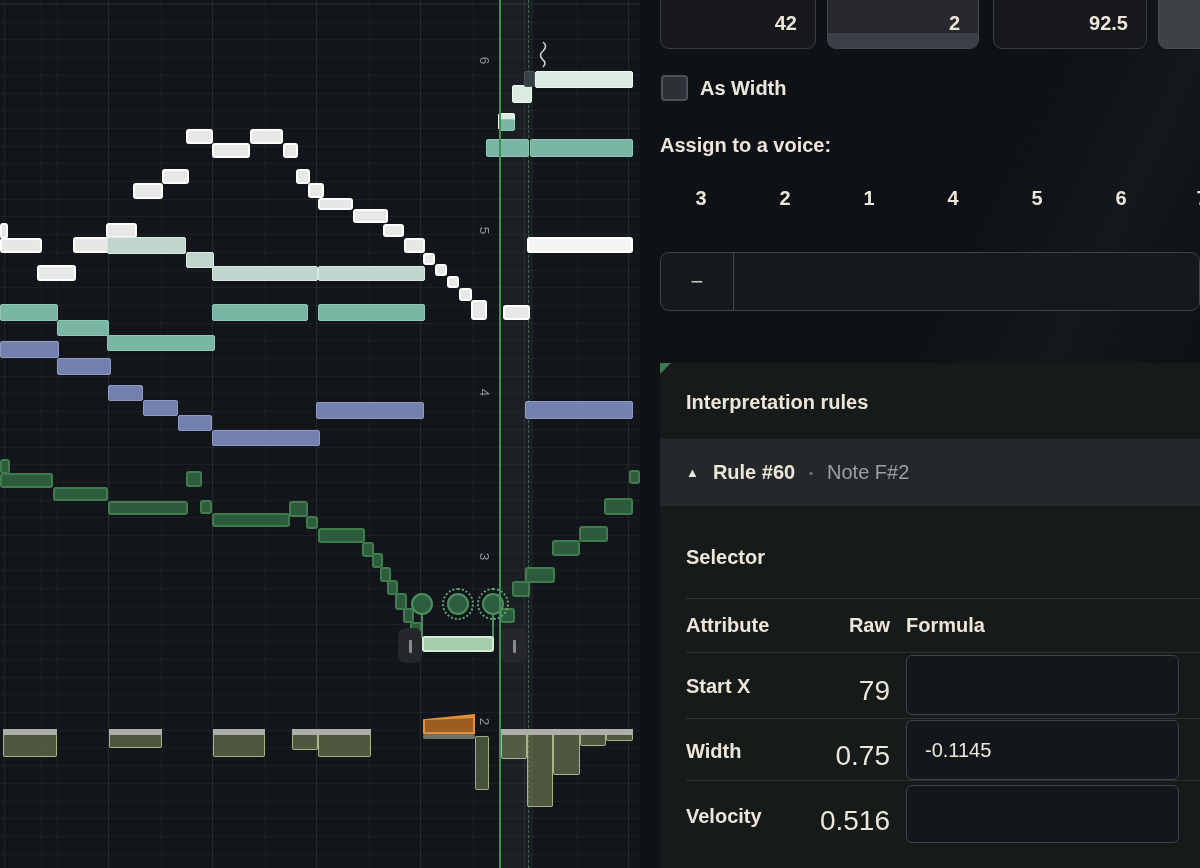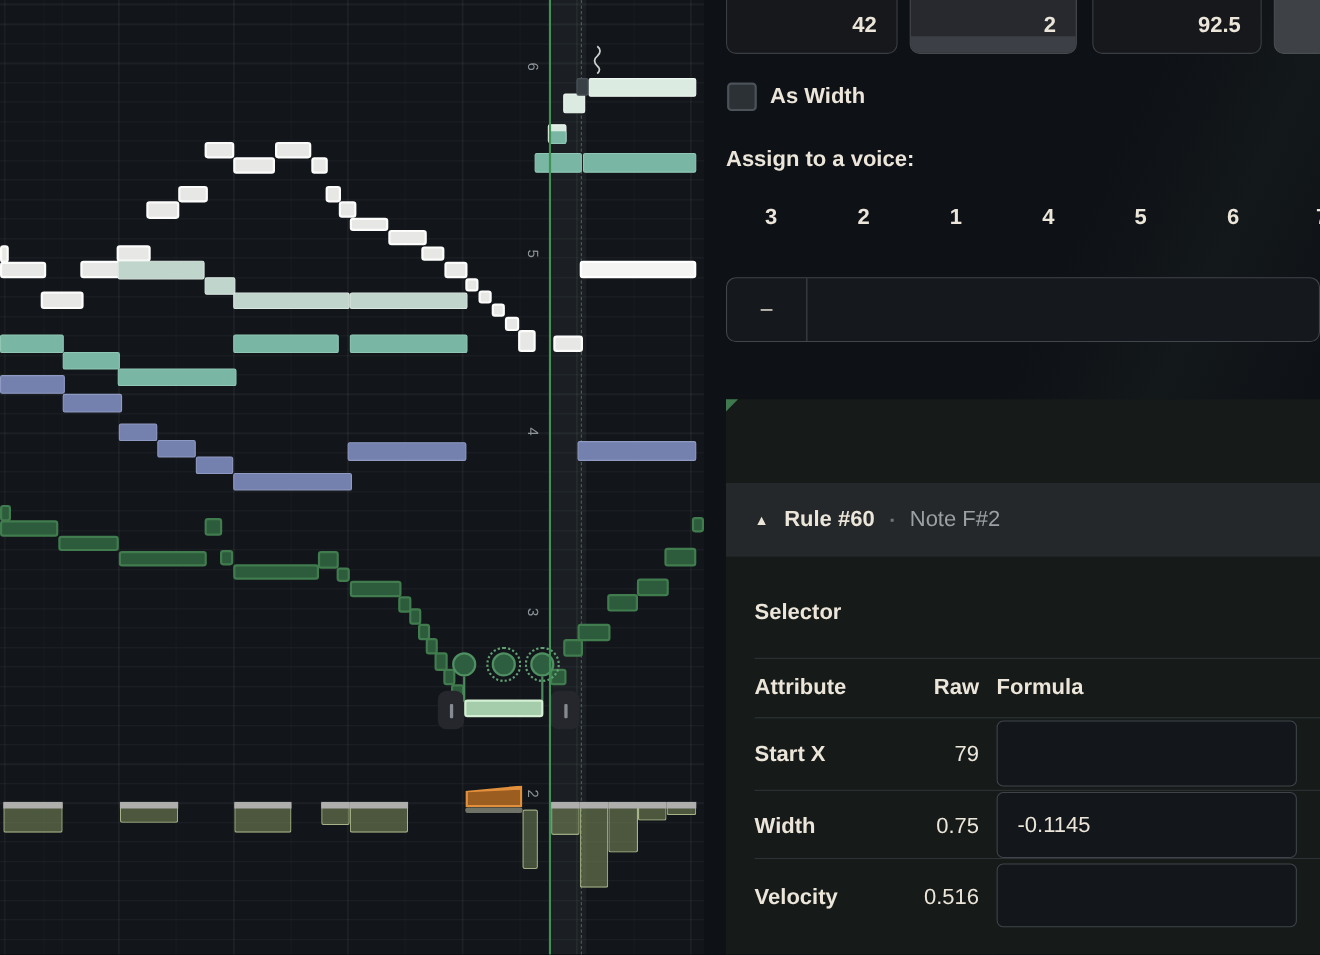--- a/index.html
+++ b/index.html
@@ -74,21 +74,21 @@
     border-width:11px 11px 0 0;border-color:#3e7a4e transparent transparent transparent;}
   .rule-row{position:absolute;left:20px;top:439px;width:540px;height:67px;background:#24282a;
     display:flex;align-items:center;gap:14px;box-sizing:border-box;padding-left:26px;cursor:pointer;}
   .tri{font-size:13px;color:#ece6da;}
   .rule-name{font-size:20px;font-weight:bold;}
   .sep-dot{font-size:11px;color:#71767a;}
   .rule-note{font-size:20px;color:#9aa0a4;}
   .input{position:absolute;box-sizing:border-box;background:#13161b;border:1px solid #3f444a;
     border-radius:6px;display:flex;align-items:center;font-size:20px;padding-left:18px;color:#ece6da;}
   .divider{position:absolute;left:46px;width:514px;height:1px;background:#2d3236;}
-  .rawval{position:absolute;left:150px;width:100px;text-align:right;font-size:20px;}
+  .rawval{position:absolute;left:150px;width:100px;text-align:right;font-size:28px;}
   .hdr{font-size:20px;font-weight:bold;}
 </style>
 </head>
 <body>
 
 <div class="stage">
 
   <div id="roll">
     <div class="ghost-col" style="left:502px;width:31px;"></div>
     <div class="dash-line" style="left:528px;"></div>
@@ -236,20 +236,21 @@
       </div>
     <div class="voice-btn" style="left:524px;width:76px;">
         <span>7</span>
       </div>
 
     <div class="orn-box">
       <div class="orn-minus">−</div>
     </div>
 
     <div class="card"></div>
+    <div class="lbl" style="left:46px;top:391px;">Interpretation rules</div>
 
     <div class="rule-row">
       <span class="tri">▲</span>
       <span class="rule-name">Rule #60</span>
       <span class="sep-dot">▪</span>
       <span class="rule-note">Note F#2</span>
     </div>
 
     <div class="lbl" style="left:46px;top:546px;">Selector</div>
 

